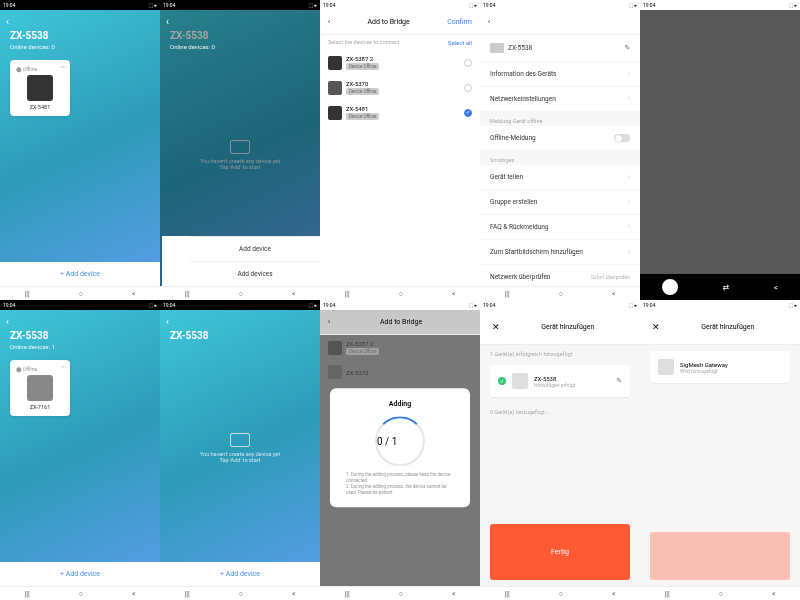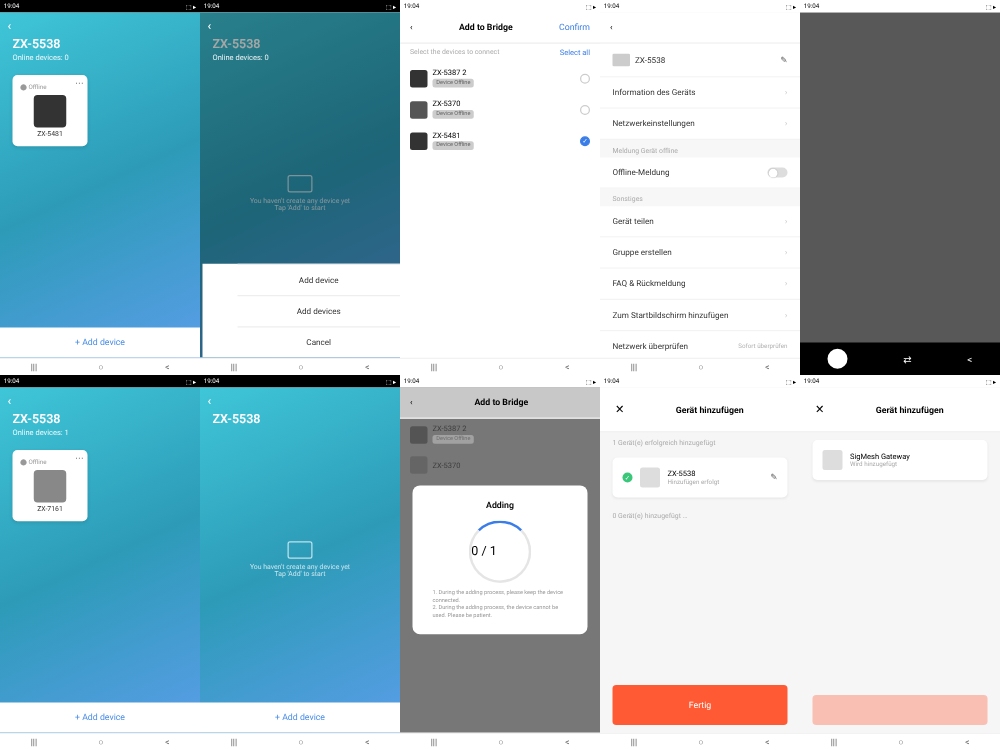--- a/index.html
+++ b/index.html
@@ -21,41 +21,41 @@
 .card .thumb.gray { background:#888; }
 .card .name { font-size:5.5px; text-align:center; }
 .add-btn { position:absolute; bottom:0; left:0; right:0; background:#fff; color:#4a8de8; text-align:center; padding:8px; font-size:7px; }
 .empty-state { text-align:center; color:rgba(255,255,255,.75); padding-top:90px; font-size:5.5px; }
 .empty-icon { width:20px; height:14px; border:1px solid rgba(255,255,255,.7); border-radius:2px; margin:0 auto 4px; }
 .sheet { position:absolute; bottom:0; left:2px; right:0; background:#fff; color:#333;padding-left:28px; }
 .sheet .opt { padding:8px; text-align:center; border-top:1px solid #eee; font-size:6.5px; }
 .sheet .opt.sel { color:#ff6633; }
 .dim { position:absolute; inset:0; background:rgba(0,0,0,.35); }
 .header { padding:8px; border-bottom:1px solid #eee; display:flex; align-items:center; justify-content:space-between; font-size:7px; }
-.header .t { font-weight:700; }
+.header .t { font-weight:400; }
 .list-row { padding:8px 10px; border-bottom:1px solid #f3f3f3; display:flex; align-items:center; justify-content:space-between; font-size:6.5px; color:#333; }
 .list-row .sub { color:#aaa; font-size:5px; padding:0; }
 .section-label { font-size:5.5px; color:#aaa; padding:6px 10px 2px; }
 .dev-item { display:flex; align-items:center; padding:5px 8px; gap:4px; }
 .dev-thumb { width:14px; height:14px; background:#333; border-radius:2px; }
 .dev-thumb.sq { background:#555; }
 .dev-info { flex:1; }
 .dev-name { font-size:6px; }
 .dev-off { font-size:4.5px; background:#ccc; color:#666; padding:1px 3px; border-radius:2px; display:inline-block; }
 .radio { width:8px; height:8px; border:1px solid #ccc; border-radius:50%; }
 .radio.on { background:#3a7de8; border-color:#3a7de8; position:relative; }
 .radio.on::after { content:"✓"; color:#fff; font-size:5px; position:absolute; top:-1px; left:1px; }
 .selectall { color:#3a7de8; font-size:6px; }
 .modal { position:absolute; left:10px; right:10px; top:50%; transform:translateY(-50%); background:#fff; border-radius:6px; padding:12px; text-align:center; }
 .modal .mtitle { font-size:7px; font-weight:600; margin-bottom:8px; }
 .circle { width:50px; height:50px; border:2px solid #e5e5e5; border-top-color:#3a7de8; border-radius:50%; margin:6px auto; display:flex; align-items:center; justify-content:flex-start; font-size:10px; }
 .modal .hint { font-size:4.5px; color:#999; line-height:1.3; text-align:left; padding:0 4px; }
 .success-circle { width:50px; height:50px; border:2px solid #3a4de8; border-radius:50%; margin:8px auto; display:flex; align-items:center; justify-content:center; color:#3a4de8; font-size:20px; }
 .finish { padding:10px; font-size:7px; border-top:1px solid #eee; margin-top:6px; }
-.orange-btn { background:#ff5a33; color:#fff; text-align:center; padding:12px; font-size:7px; margin:6px 10px; border-radius:3px; }
+.orange-btn { background:#ff5a33; color:#fff; text-align:center; padding:24px; font-size:7px; margin:6px 10px; border-radius:3px; }
 .orange-btn.faded { opacity:.35; }
 .close-x { font-size:9px; padding:4px; }
 .added-card { background:#fff; margin:6px 10px; padding:8px; border-radius:4px; box-shadow:0 1px 2px rgba(0,0,0,.06); display:flex; align-items:center; gap:6px; font-size:6px; }
 .added-card .ch { width:8px; height:8px; border-radius:50%; background:#3ac77a; color:#fff; font-size:5px; display:flex; align-items:center; justify-content:center; }
 .added-card .th { width:16px; height:16px; background:#ddd; border-radius:2px; }
 .camera-bar { position:absolute; bottom:0; left:0; right:0; height:26px; background:#000; display:flex; align-items:center; justify-content:space-around; color:#fff; font-size:8px; }
 .camera-bar .shutter { width:16px; height:16px; border:2px solid #fff; border-radius:50%; background:#fff; }
 .chev { color:#ccc; font-size:7px; }
 .pencil { font-size:7px; color:#666; }
 .toggle { width:16px; height:8px; background:#ddd; border-radius:4px; position:relative; }
@@ -101,21 +101,20 @@
   <div class="title">ZX-5538</div>
   <div class="sub">Online devices: 0</div>
   <div class="empty-state">
     <div class="empty-icon"></div>
     <div>You haven't create any device yet</div>
           <div>Tap 'Add' to start</div>
   </div>
   <div class="sheet">
    <div class="opt">Add device</div>
    <div class="opt">Add devices</div>
-   <div class="opt">Cancel</div>
   </div>
  </div>
  <div class="navbar">
         <span>|||</span>
         <span>○</span>
         <span>&lt;</span>
       </div>
 </div>
 
 <div class="phone">

